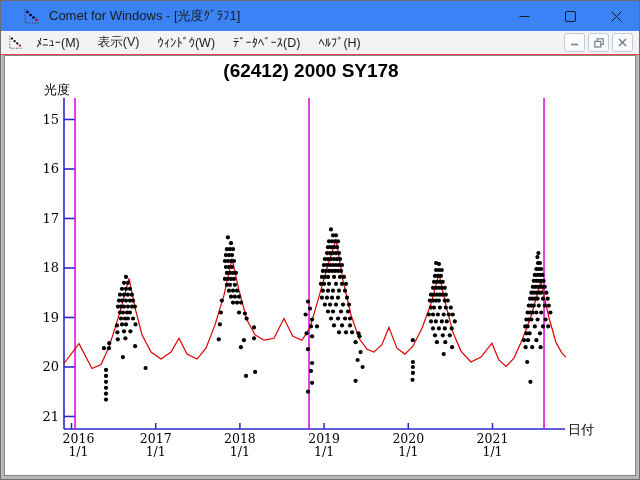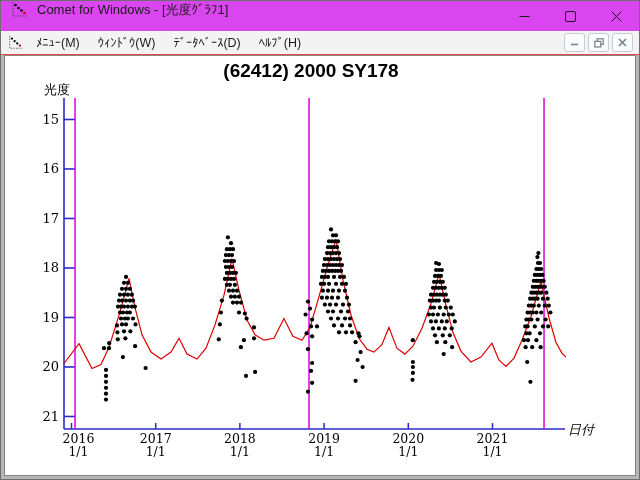--- a/index.html
+++ b/index.html
@@ -1,41 +1,41 @@
 <!DOCTYPE html>
 <html><head>
 <meta charset="utf-8">
 <style>
   html,body{margin:0;padding:0;background:#c9c9c9;font-family:"Liberation Sans",sans-serif;}
   .window{position:relative;width:640px;height:480px;box-sizing:border-box;
     background:#b4b6b8;border:1px solid #6e6e6e;overflow:hidden;}
   
-  .titlebar{position:absolute;top:0;left:0;right:0;height:30px;background:#d946ef;
-    display:flex;}
+  .titlebar{position:absolute;top:0;left:0;right:0;height:30px;background:#3b82f6;
+    display:flex;align-items:center;padding-left:12px;}
   .app-icon{width:17px;height:17px;margin-left:10px;flex:0 0 auto;}
   .title-text{margin-left:9px;font-size:13px;color:#1b1b1b;white-space:nowrap;}
   .caption-buttons{margin-left:auto;display:flex;height:100%;}
   .cap-btn{width:46px;height:100%;display:flex;align-items:center;justify-content:center;}
   
   .menubar{position:absolute;top:30px;left:0;right:0;height:23px;background:#f3f3f3;
     display:flex;align-items:center;border-bottom:1px solid #ef4444;}
   .menu-sys-icon{width:15px;height:15px;margin-left:7px;flex:0 0 auto;}
   .menu-items{display:flex;align-items:center;margin-left:4px;}
   .menu-item{font-size:12.5px;color:#1b1b1b;padding:3px 9px;white-space:nowrap;}
   .mdi-buttons{margin-left:auto;display:flex;align-items:center;gap:3px;margin-right:6px;}
   .mdi-btn{width:19px;height:17px;border:1px solid #c7ccd2;border-radius:3px;background:#fafbfc;
     display:flex;align-items:center;justify-content:center;}
   
   .client{position:absolute;top:54px;left:3px;right:3px;bottom:3px;background:#ffffff;
     border:1px solid #848484;}
   .chart-title{position:absolute;top:4px;left:0;width:612px;text-align:center;
     font-family:Liberation Sans, sans-serif;font-weight:bold;font-size:19px;color:#000;}
   .axis-label{position:absolute;font-size:13px;color:#000;white-space:nowrap;}
   .ylab{left:39px;top:25px;}
-  .xlab{left:563px;top:365px;font-style:italic;}
+  .xlab{left:563px;top:365px;}
   #plot{position:absolute;left:0;top:0;}
   #plot text{font-family:"DejaVu Serif","Liberation Serif",serif;}
 </style>
 </head>
 <body>
 
 <div class="window">
 
   <div class="titlebar">
     <svg class="app-icon" viewBox="0 0 17 17">
@@ -69,20 +69,21 @@
   <div class="menubar">
     <svg class="menu-sys-icon" viewBox="0 0 17 17">
       <path d="M2 1 V15 H16" fill="none" stroke="#444" stroke-width="1" stroke-dasharray="1.5 1.5"></path>
       <circle cx="4.5" cy="4" r="1.3" fill="#000"></circle>
       <circle cx="7.5" cy="7" r="1.3" fill="#000"></circle>
       <circle cx="10.5" cy="9.5" r="1.3" fill="#000"></circle>
       <circle cx="13.5" cy="12" r="1.3" fill="#c00"></circle>
     </svg>
     <div class="menu-items">
       <span class="menu-item">ﾒﾆｭｰ(M)</span>
+      <span class="menu-item">表示(V)</span>
       <span class="menu-item">ｳｨﾝﾄﾞｳ(W)</span>
       <span class="menu-item">ﾃﾞｰﾀﾍﾞｰｽ(D)</span>
       <span class="menu-item">ﾍﾙﾌﾟ(H)</span>
     </div>
     <div class="mdi-buttons">
       <div class="mdi-btn">
         <svg width="9" height="9" viewBox="0 0 9 9">
           <line x1="1" y1="6.5" x2="8" y2="6.5" stroke="#76828e" stroke-width="1.6"></line>
         </svg>
       </div>

